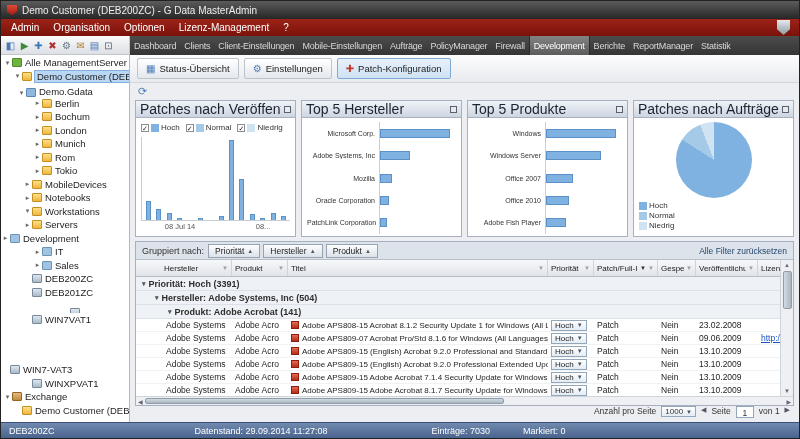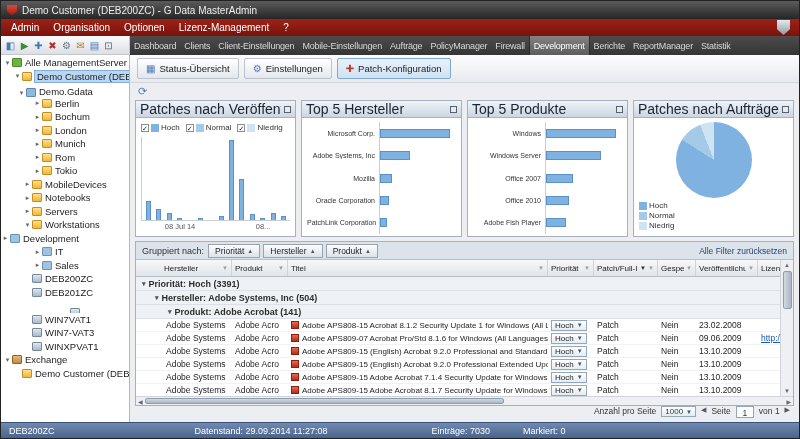--- a/index.html
+++ b/index.html
@@ -224,28 +224,28 @@
             <span class="texp">▸</span>
             <span class="ticon ic-folder"></span>
             <span class="tlabel">MobileDevices</span>
           </div>
           <div class="trow" style="padding-left: 22px;">
             <span class="texp">▸</span>
             <span class="ticon ic-folder"></span>
             <span class="tlabel">Notebooks</span>
           </div>
           <div class="trow" style="padding-left: 22px;">
+            <span class="texp">▾</span>
+            <span class="ticon ic-folder"></span>
+            <span class="tlabel">Workstations</span>
+          </div>
+          <div class="trow" style="padding-left: 22px;">
             <span class="texp">▸</span>
             <span class="ticon ic-folder"></span>
             <span class="tlabel">Servers</span>
-          </div>
-          <div class="trow" style="padding-left: 22px;">
-            <span class="texp">▾</span>
-            <span class="ticon ic-folder"></span>
-            <span class="tlabel">Workstations</span>
           </div>
           <div class="trow" style="">
             <span class="texp">▸</span>
             <span class="ticon ic-group"></span>
             <span class="tlabel">Development</span>
           </div>
           <div class="trow" style="padding-left: 32px;">
             <span class="texp">▸</span>
             <span class="ticon ic-group"></span>
             <span class="tlabel">IT</span>
@@ -268,21 +268,21 @@
           <div class="trow" style="padding-left: 22px; flex-direction: column;">
             <span class="texp"></span>
             <span class="ticon ic-pc"></span>
             <span class="tlabel">WIN2K8VAT</span>
           </div>
           <div class="trow" style="padding-left: 22px;">
             <span class="texp"></span>
             <span class="ticon ic-pc"></span>
             <span class="tlabel">WIN7VAT1</span>
           </div>
-          <div class="trow" style="padding-left: 22px;">
+          <div class="trow" style=" margin-top: 37px;">
             <span class="texp"></span>
             <span class="ticon ic-pc"></span>
             <span class="tlabel">WIN7-VAT3</span>
           </div>
           <div class="trow" style="padding-left: 22px;">
             <span class="texp"></span>
             <span class="ticon ic-pc"></span>
             <span class="tlabel">WINXPVAT1</span>
           </div>
           <div class="trow" style="padding-left: 2px;">

